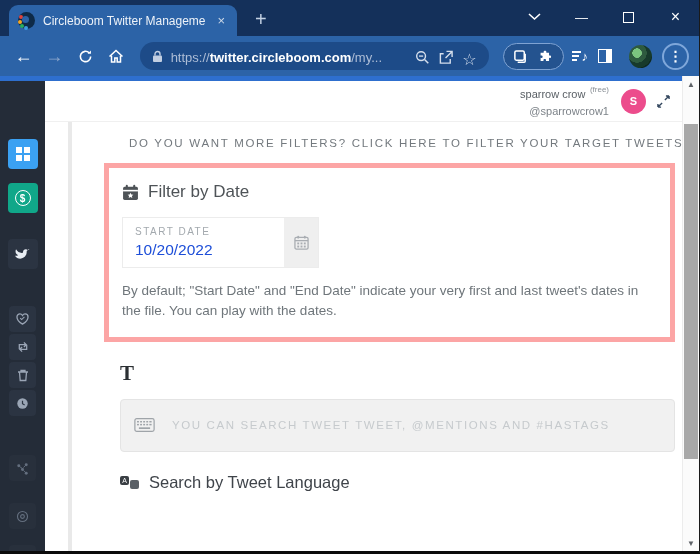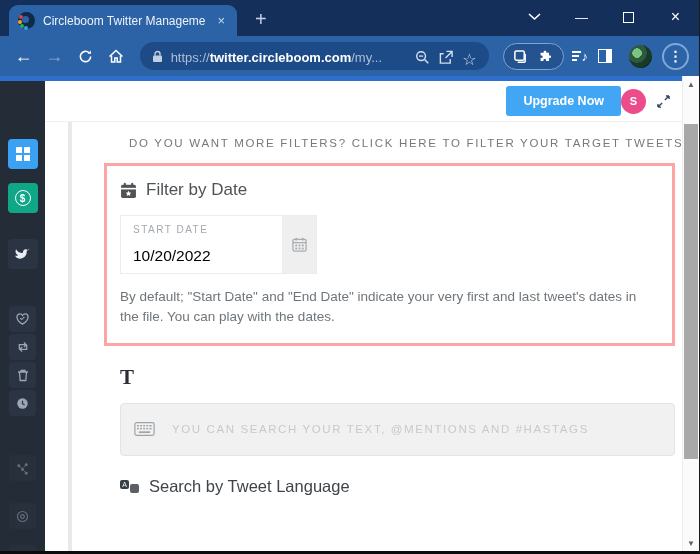--- a/index.html
+++ b/index.html
@@ -88,28 +88,28 @@
   .user-plan { font-size:8px; color:#8A9096; vertical-align:super; }
   .user-handle { font-size:11px; color:#7D8archive389; color:#7D8389; }
   .user-avatar { width:25px; height:25px; border-radius:50%; background:#EC4C8C; color:#fff; font-size:11px; font-weight:bold;
                  display:flex; align-items:center; justify-content:center; flex:none; }
   .expand-icon { margin-left:11px; color:#33475E; display:flex; }
 
   
   .content { padding:8px 7px 0 59px; }
   .banner { display:flex; align-items:flex-start; gap:9px; color:#73797E; font-size:11.5px; letter-spacing:1.7px;
             padding:7px 0 11px 16px; white-space:nowrap; }
-  .red-box { border:3px solid #fca5a5; padding:9px 16px 15px 13px; }
+  .red-box { border:5px solid #fca5a5; padding:9px 16px 15px 13px; }
   .section-title { display:flex; align-items:center; gap:9px; font-size:17px; color:#4E5357; margin:5px 0 13px; }
   .desc { color:#6F767B; font-size:13.5px; line-height:1.5; max-width:565px; }
   .date-row { display:flex; gap:12px; margin:15px 0 11px; }
   .date-field { display:flex; width:197px; border:1px solid #ECECEC; background:#fff; }
   .date-main { flex:1; padding:8px 0 8px 12px; }
-  .date-label { font-size:10px; letter-spacing:1.5px; color:#A3A9AE; margin-bottom:12px; }
-  .date-value { font-size:15.5px; color:#000000; }
+  .date-label { font-size:10px; letter-spacing:1.5px; color:#A3A9AE; margin-bottom:4px; }
+  .date-value { font-size:15.5px; color:#1d4ed8; }
   .date-addon { width:34px; background:#EFEFEF; display:flex; align-items:center; justify-content:center; color:#A9ADB2; }
   .note { margin-top:13px; }
   .kw-title { margin:21px 0 0 16px; display:flex; align-items:center; gap:11px; font-size:16.5px; color:#3F444A; }
   .t-glyph { font-family:"Liberation Serif", serif; font-weight:bold; font-size:21px; color:#2B2F33; line-height:1; }
   .kw-box { margin:15px 0 0 16px; height:53px; background:#F1F1F1; border:1px solid #E4E4E4; border-radius:4px;
             display:flex; align-items:center; padding:0 13px; gap:17px; }
   .kw-ph { color:#C6CACD; font-size:11.5px; letter-spacing:1.6px; white-space:nowrap; overflow:hidden; }
   .kb-icon { color:#9FA4A9; display:flex; }
   .lang-title { margin:21px 0 0 16px; display:flex; align-items:center; gap:10px; font-size:16.5px; color:#3F444A; }
   .lang-icon { display:flex; gap:1px; }
@@ -282,21 +282,24 @@
             </svg>
         </div>
         <div class="tile small dim"></div>
       </div>
 
       <div class="main">
         <div class="inner-scroll-line"></div>
 
         <div class="main-header">
           <div class="header-spacer"></div>
-          <button class="upgrade-btn">Upgrade Now</button>
+          <div class="user-block">
+            <div><span class="user-name">sparrow crow</span> <span class="user-plan">(free)</span></div>
+            <div class="user-handle">@sparrowcrow1</div>
+          </div>
           <span class="user-avatar">S</span>
           <span class="expand-icon">
             <svg width="13" height="13" viewBox="0 0 14 14">
                 <path d="M8.5 5.5L13 1m0 0H9.6M13 1v3.4M5.5 8.5L1 13m0 0h3.4M1 13V9.6" fill="none" stroke="#33475E" stroke-width="1.5"></path>
               </svg>
           </span>
         </div>
 
         <div class="content">
 
@@ -367,21 +370,21 @@
                     <rect x="16.2" y="3.2" width="2.4" height="1.6"></rect>
                     <rect x="3" y="6.3" width="2" height="1.6"></rect>
                     <rect x="6.3" y="6.3" width="2" height="1.6"></rect>
                     <rect x="9.6" y="6.3" width="2" height="1.6"></rect>
                     <rect x="12.9" y="6.3" width="2" height="1.6"></rect>
                     <rect x="16.2" y="6.3" width="2.4" height="1.6"></rect>
                     <rect x="5" y="10" width="12" height="1.8"></rect>
                   </g>
                 </svg>
             </span>
-            <span class="kw-ph">YOU CAN SEARCH YOUR TEXT, @MENTIONS AND #HASTAGS</span>
+            <span class="kw-ph">YOU CAN SEARCH TWEET TWEET, @MENTIONS AND #HASTAGS</span>
           </div>
 
           <div class="lang-title">
             <span class="lang-icon">
                 <span>A</span>
                 <span></span>
               </span>
             <span>Search by Tweet Language</span>
           </div>
 

